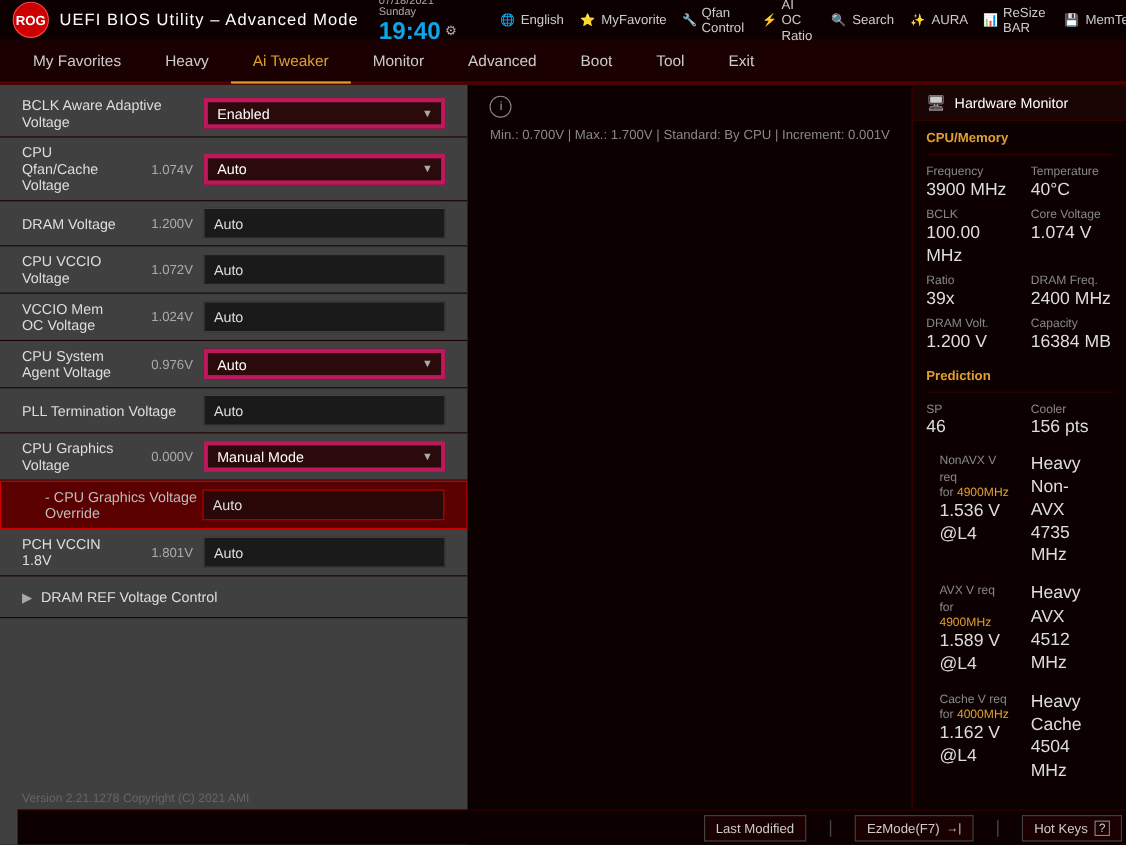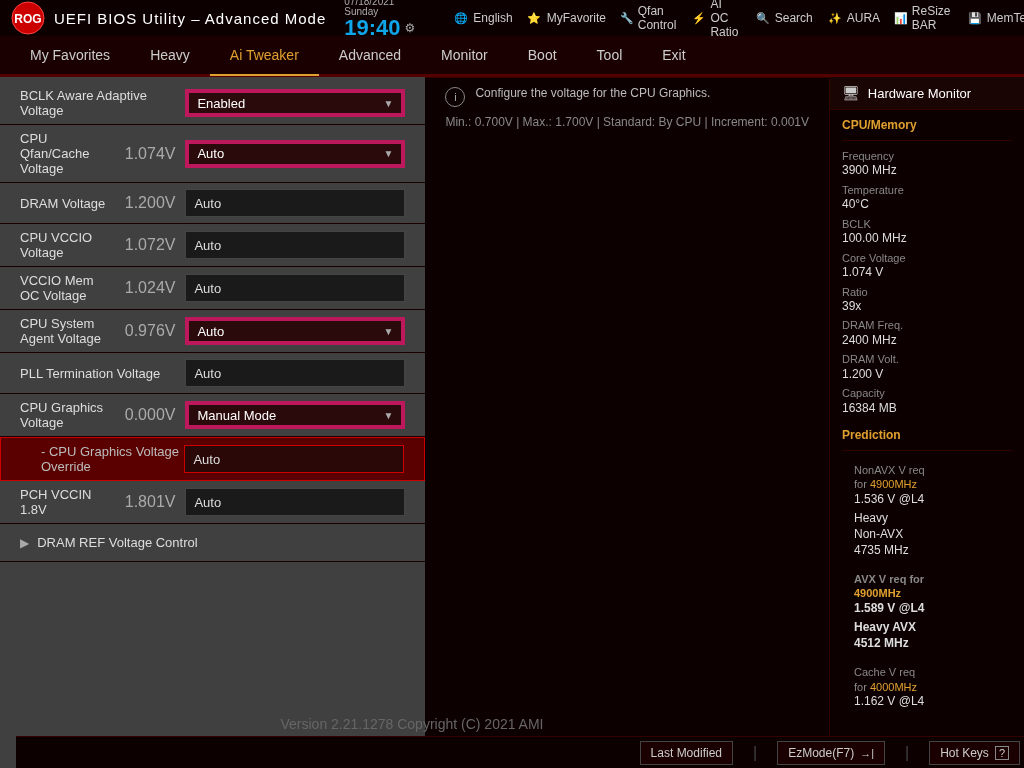--- a/index.html
+++ b/index.html
@@ -203,21 +203,21 @@
       padding-left: 20px;
       color: #bbb;
     }
 
     .setting-label.expandable {
       color: #ddd;
     }
 
     .setting-value-text {
       color: #aaa;
-      font-size: 16px;
+      font-size: 12px;
       margin-right: 10px;
       min-width: 60px;
       text-align: right;
     }
 
     .setting-dropdown {
       min-width: 220px;
       height: 28px;
       background: #2a0a0a;
       border: 1px solid #555;
@@ -338,33 +338,33 @@
     }
 
     .hw-divider {
       height: 1px;
       background: #330000;
       margin: 4px 12px;
     }
 
     .hw-grid {
       display: grid;
-      grid-template-columns: 1fr;
+      grid-template-columns: 1fr 1fr;
       gap: 4px 20px;
       padding: 4px 12px;
     }
 
     .hw-item-label {
       font-size: 11px;
       color: #888;
       line-height: 1.3;
     }
 
     .hw-item-value {
-      font-size: 12px;
+      font-size: 16px;
       color: #ddd;
       line-height: 1.3;
     }
 
     
     .bottom-bar {
       position: absolute;
       bottom: 0;
       left: 16px;
       width: 100%;
@@ -474,24 +474,24 @@
     <div class="nav-tab">
       <span>My Favorites</span>
     </div>
     <div class="nav-tab">
       <span>Heavy</span>
     </div>
     <div class="nav-tab active">
       <span>Ai Tweaker</span>
     </div>
     <div class="nav-tab">
+      <span>Monitor</span>
+    </div>
+    <div class="nav-tab">
       <span>Advanced</span>
-    </div>
-    <div class="nav-tab">
-      <span>Monitor</span>
     </div>
     <div class="nav-tab">
       <span>Boot</span>
     </div>
     <div class="nav-tab">
       <span>Tool</span>
     </div>
     <div class="nav-tab">
       <span>Exit</span>
     </div>
@@ -587,21 +587,20 @@
       <div class="setting-row">
         <span class="expand-arrow">▶</span>
         <span class="setting-label expandable">DRAM REF Voltage Control</span>
       </div>
 
     </div>
 
     <div class="info-footer">
       <div class="info-icon-row">
         <div class="info-circle">i</div>
-        <span class="info-text">Configure the voltage for the CPU Graphics.</span>
       </div>
       <div class="voltage-constraints">Min.: 0.700V  |  Max.: 1.700V  |  Standard: By CPU  |  Increment: 0.001V</div>
     </div>
   </div>
 
   <div class="hw-monitor">
     <div class="hw-header">
       <span class="hw-header-icon">🖥</span>
       <span class="hw-header-title">Hardware Monitor</span>
     </div>
@@ -640,53 +639,68 @@
       </div>
       <div>
         <div class="hw-item-label">Capacity</div>
         <div class="hw-item-value">16384 MB</div>
       </div>
     </div>
 
     <div class="hw-section-title">Prediction</div>
     <div class="hw-divider"></div>
 
+    <div class="hw-grid">
+      <div>
+        <div class="hw-item-label">SP</div>
+        <div class="hw-item-value">46</div>
+      </div>
+      <div>
+        <div class="hw-item-label">Cooler</div>
+        <div class="hw-item-value">156 pts</div>
+      </div>
+    </div>
 
     <div style="padding: 4px 12px;">
       <div class="hw-grid">
         <div>
           <div class="hw-item-label">NonAVX V req</div>
           <div class="hw-item-label">for <span style="color:#e0a030;">4900MHz</span></div>
           <div class="hw-item-value">1.536 V @L4</div>
         </div>
         <div>
           <div class="hw-item-value">Heavy</div>
           <div class="hw-item-value">Non-AVX</div>
           <div class="hw-item-value">4735 MHz</div>
         </div>
       </div>
 
-      <div class="hw-grid" style="margin-top:6px;font-weight:bold;">
+      <div class="hw-grid" style="margin-top:6px;">
         <div>
           <div class="hw-item-label">AVX V req for</div>
           <div class="hw-item-label"><span style="color:#e0a030;">4900MHz</span></div>
           <div class="hw-item-value">1.589 V @L4</div>
         </div>
         <div>
           <div class="hw-item-value">Heavy AVX</div>
           <div class="hw-item-value"></div>
           <div class="hw-item-value">4512 MHz</div>
         </div>
       </div>
 
       <div class="hw-grid" style="margin-top:6px;">
         <div>
           <div class="hw-item-label">Cache V req</div>
           <div class="hw-item-label">for <span style="color:#e0a030;">4000MHz</span></div>
           <div class="hw-item-value">1.162 V @L4</div>
+        </div>
+        <div>
+          <div class="hw-item-value">Heavy Cache</div>
+          <div class="hw-item-value"></div>
+          <div class="hw-item-value">4504 MHz</div>
         </div>
       </div>
     </div>
 
   </div>
 </div>
 
 <div class="bottom-bar">
   <div class="bottom-btn">
     <span>Last Modified</span>
@@ -696,15 +710,15 @@
     <span>EzMode(F7)</span>
     <span style="font-size:11px;">→|</span>
   </div>
   <span class="separator-line">|</span>
   <div class="bottom-btn">
     <span>Hot Keys</span>
     <span style="border:1px solid #888;padding:0 3px;font-size:11px;">?</span>
   </div>
 </div>
 
-<div style="position:absolute;bottom:32px;left:0;right:200px;text-align:center;padding:4px;font-size:14px;color:#666;z-index:15;">
+<div style="position:absolute;bottom:32px;left:16px;right:200px;text-align:left;padding:4px;font-size:11px;color:#666;z-index:15;">
   <span>Version 2.21.1278 Copyright (C) 2021 AMI</span>
 </div>
 
 </body></html>

